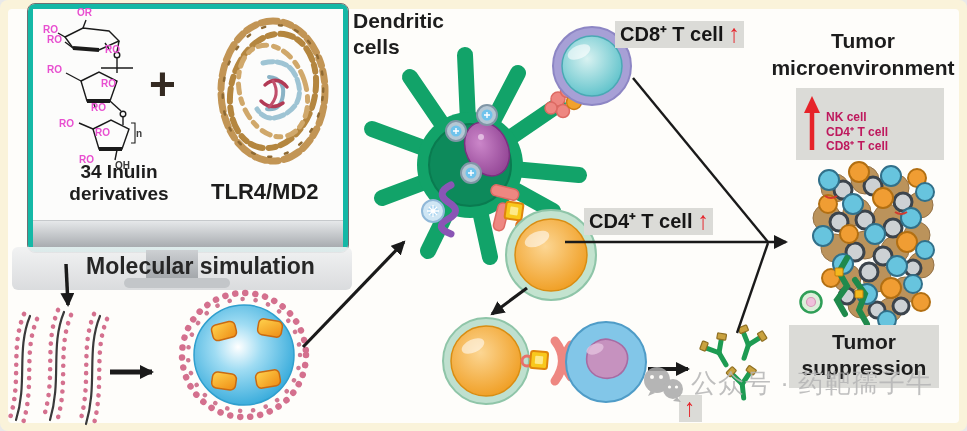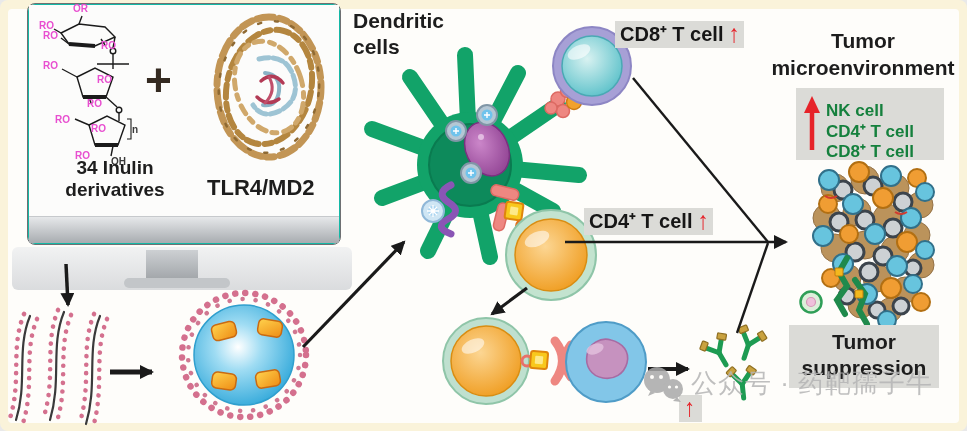--- a/index.html
+++ b/index.html
@@ -5,40 +5,40 @@
   html,body{margin:0;padding:0;background:#e9e9e9;}
   #canvas{position:relative;width:967px;height:431px;background:#faf3da;border-radius:8px;
           font-family:"Liberation Sans",sans-serif;overflow:hidden;}
   .paper{position:absolute;left:8px;top:9px;right:8px;bottom:8px;background:#fefdfa;border-radius:4px;}
   .abs{position:absolute;}
   .lbl{font-weight:700;color:#1d1d1d;white-space:pre-line;}
   .tag{display:flex;align-items:center;background:#dbdbd7;padding:1px 5px 2px 5px;font-weight:700;
        color:#161616;font-size:20px;line-height:1.1;z-index:6;}
   .up{color:#e62329;font-weight:900;font-size:22px;margin-left:5px;transform:scaleY(1.15);display:inline-block;}
   
-  .monitor{left:28px;top:4px;width:310px;height:238px;background:#fbfbfa;border:1px solid #14b8a6;
+  .monitor{left:28px;top:4px;width:310px;height:238px;background:#fbfbfa;border:5px solid #14b8a6;
            outline:1px solid #6e7072;border-radius:7px;z-index:2;}
   .screen{position:absolute;left:0;top:0;right:0;bottom:26px;background:#fcfcfb;}
   .bezel{position:absolute;left:0;right:0;bottom:0;height:26px;background:linear-gradient(#e6e8ea,#a8acb0);border-top:1px solid #c6c9cc;}
   .stand-neck{left:146px;top:250px;width:52px;height:32px;background:linear-gradient(#cdd0d3,#9ea2a6);z-index:3;}
   .stand-base{left:124px;top:278px;width:106px;height:10px;background:#c3c6c9;border-radius:5px;z-index:3;}
   .caption-band{left:12px;top:247px;width:340px;height:43px;background:linear-gradient(#f0f1f2,#d7d9db);
                 border-radius:6px;opacity:.92;z-index:2;}
   .caption{left:86px;top:253px;font-size:23px;font-weight:700;color:#262626;z-index:4;}
   .ro{font-size:10px;font-weight:700;color:#e84fd0;z-index:3;line-height:1;}
   .chem-black{font-size:10px;font-weight:700;color:#3a3a3a;z-index:3;line-height:1;}
   .plus{left:116px;top:48px;font-size:46px;font-weight:700;color:#342a21;z-index:3;}
   .deriv{left:0px;top:152px;width:172px;text-align:center;font-size:19px;line-height:1.18;z-index:3;}
   .tlr{left:178px;top:170px;width:128px;font-size:22px;z-index:3;}
   .dendritic-lbl{left:353px;top:8px;width:130px;font-size:21px;line-height:1.25;z-index:6;}
   .bcell-lbl{left:566px;top:399px;width:84px;text-align:center;font-size:21px;z-index:6;}
   .title-lbl{left:762px;top:27px;width:202px;text-align:center;font-size:21px;line-height:1.3;z-index:6;}
   .nkbox{left:796px;top:88px;width:148px;height:72px;background:#dbdbd7;display:flex;align-items:center;
          padding:2px 2px 2px 6px;box-sizing:border-box;z-index:6;}
-  .nklines{font-weight:700;color:#15803d;font-size:17px;line-height:1.22;margin-left:4px;margin-top:16px;}
+  .nklines{font-weight:700;color:#be185d;font-size:12px;line-height:1.22;margin-left:4px;margin-top:16px;}
   .suppression{left:789px;top:325px;width:150px;text-align:center;font-size:21px;line-height:1.25;
                background:#dbdbd7;padding:4px 0 6px 0;z-index:5;}
   .watermark{left:641px;top:366px;display:flex;align-items:flex-start;color:#b5b5b5;font-size:26px;
              letter-spacing:1px;opacity:.85;z-index:9;pointer-events:none;white-space:nowrap;}
   .watermark svg{margin-right:6px;}
   svg{display:block;}
 </style>
 </head>
 <body>
 
@@ -105,20 +105,21 @@
 
       <div class="abs lbl deriv">34 Inulin
 derivatives</div>
       <div class="abs lbl tlr">TLR4/MD2</div>
     </div>
     <div class="bezel"></div>
   </div>
   <div class="abs stand-neck"></div>
   <div class="abs stand-base"></div>
   <div class="abs caption-band"></div>
+  <div class="abs lbl caption">Molecular simulation</div>
 
   <svg class="abs" style="left:8px;top:300px;z-index:4" width="120" height="126" viewBox="0 0 120 126">
     <g fill="none" stroke-linecap="round">
       <path d="M16,14 C2,48 14,80 2,118" stroke="#d4708e" stroke-width="4.6" stroke-dasharray="0.1 8.5"></path>
       <path d="M29,19 C15,53 27,85 15,123" stroke="#d4708e" stroke-width="4.6" stroke-dasharray="0.1 8.5"></path>
       <path d="M22,16 C8,50 20,82 8,120" stroke="#3a3a3a" stroke-width="2.2"></path>
       <path d="M50,10 C36,44 48,78 36,116" stroke="#d4708e" stroke-width="4.6" stroke-dasharray="0.1 8.5"></path>
       <path d="M63,15 C49,49 61,83 49,121" stroke="#d4708e" stroke-width="4.6" stroke-dasharray="0.1 8.5"></path>
       <path d="M56,12 C42,46 54,80 42,120" stroke="#3a3a3a" stroke-width="2.2"></path>
       <path d="M86,14 C72,48 84,82 72,122" stroke="#d4708e" stroke-width="4.6" stroke-dasharray="0.1 8.5"></path>

